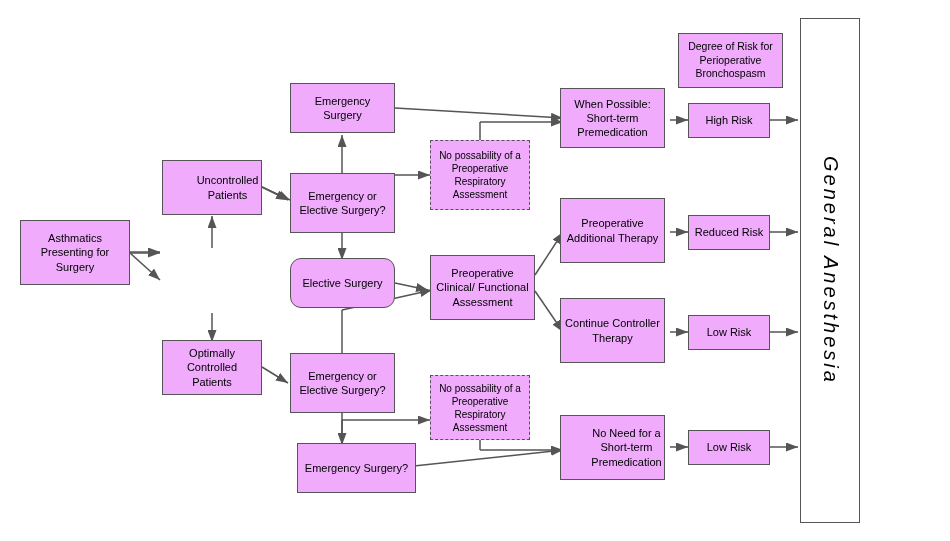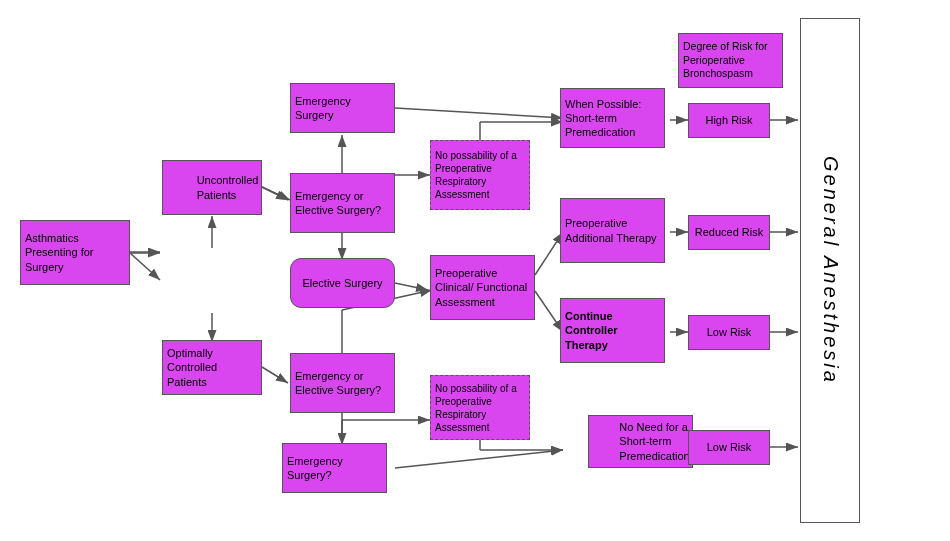--- a/index.html
+++ b/index.html
@@ -13,21 +13,22 @@
       position: relative;
     }
     .diagram {
       position: relative;
       width: 950px;
       height: 541px;
     }
     .box {
       position: absolute;
       border: 1.5px solid #555;
-      background: #d946ef;
+      background: #f0abfc;
+      text-align: center;
       display: flex;
       align-items: center;
       justify-content: center;
       line-height: 1.3;
       padding: 4px;
     }
     .box-dashed {
       border-style: dashed;
     }
     svg.arrows {
@@ -150,21 +151,21 @@
   </div>
 
   <div class="box" style="left:290px;top:83px;width:105px;height:50px;">
     <span>Emergency Surgery</span>
   </div>
 
   <div class="box" style="left:290px;top:258px;width:105px;height:50px;border-radius:11px;">
     <span>Elective Surgery</span>
   </div>
 
-  <div class="box" style="left:282px;top:443px;width:105px;height:50px;">
+  <div class="box" style="left:297px;top:443px;width:119px;height:50px;">
     <span>Emergency Surgery?</span>
   </div>
 
   <div class="box box-dashed" style="left:430px;top:140px;width:100px;height:70px;font-size:10px;">
     <span>No possability of a Preoperative Respiratory Assessment</span>
   </div>
 
   <div class="box" style="left:430px;top:255px;width:105px;height:65px;">
     <span>Preoperative Clinical/ Functional Assessment</span>
   </div>
@@ -174,25 +175,25 @@
   </div>
 
   <div class="box" style="left:560px;top:88px;width:105px;height:60px;">
     <span>When Possible: Short-term Premedication</span>
   </div>
 
   <div class="box" style="left:560px;top:198px;width:105px;height:65px;">
     <span>Preoperative Additional Therapy</span>
   </div>
 
-  <div class="box" style="left:560px;top:298px;width:105px;height:65px;font-weight:bold;">
+  <div class="box" style="left:560px;top:298px;width:105px;height:65px;">
     <span>Continue Controller Therapy</span>
   </div>
 
-  <div class="box" style="left:588px;top:415px;width:105px;height:53px;padding-left:32px;">
+  <div class="box" style="left:560px;top:415px;width:105px;height:65px;padding-left:32px;">
     <span>No Need for a Short-term Premedication</span>
   </div>
 
   <div class="box" style="left:678px;top:33px;width:105px;height:55px;font-size:10.5px;">
     <span>Degree of Risk for Perioperative Bronchospasm</span>
   </div>
 
   <div class="box" style="left:688px;top:103px;width:82px;height:35px;">
     <span>High Risk</span>
   </div>

